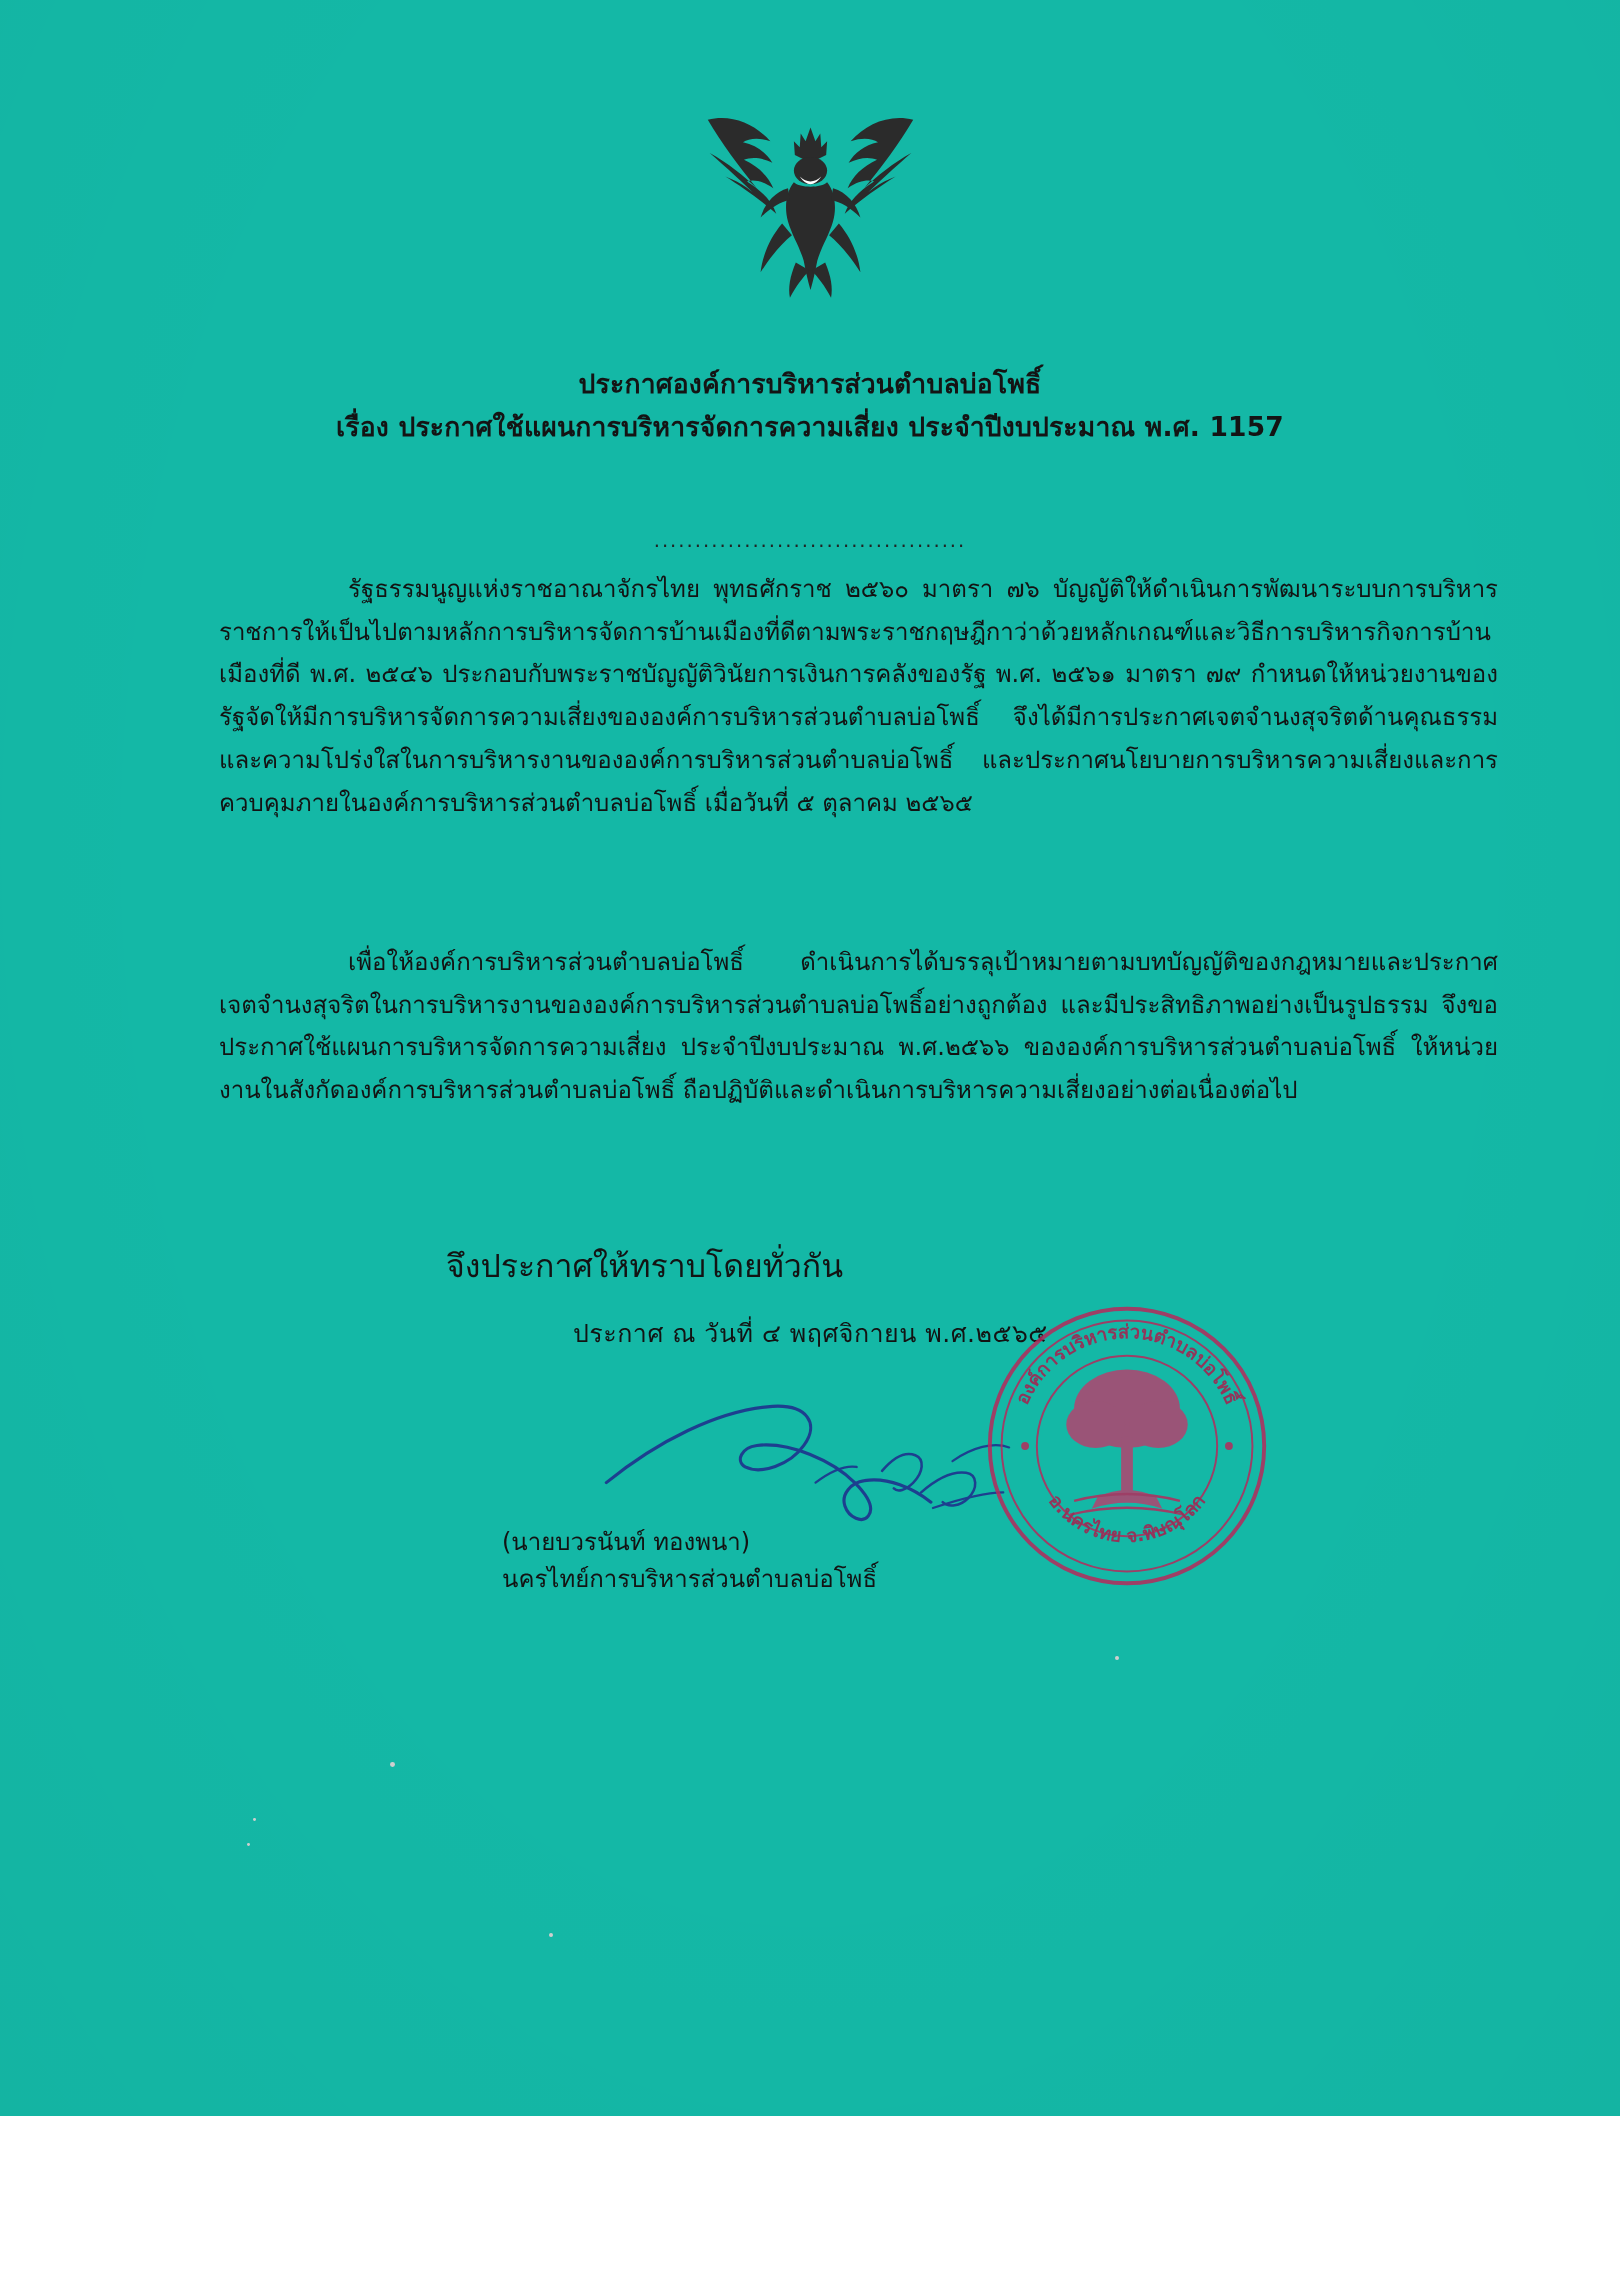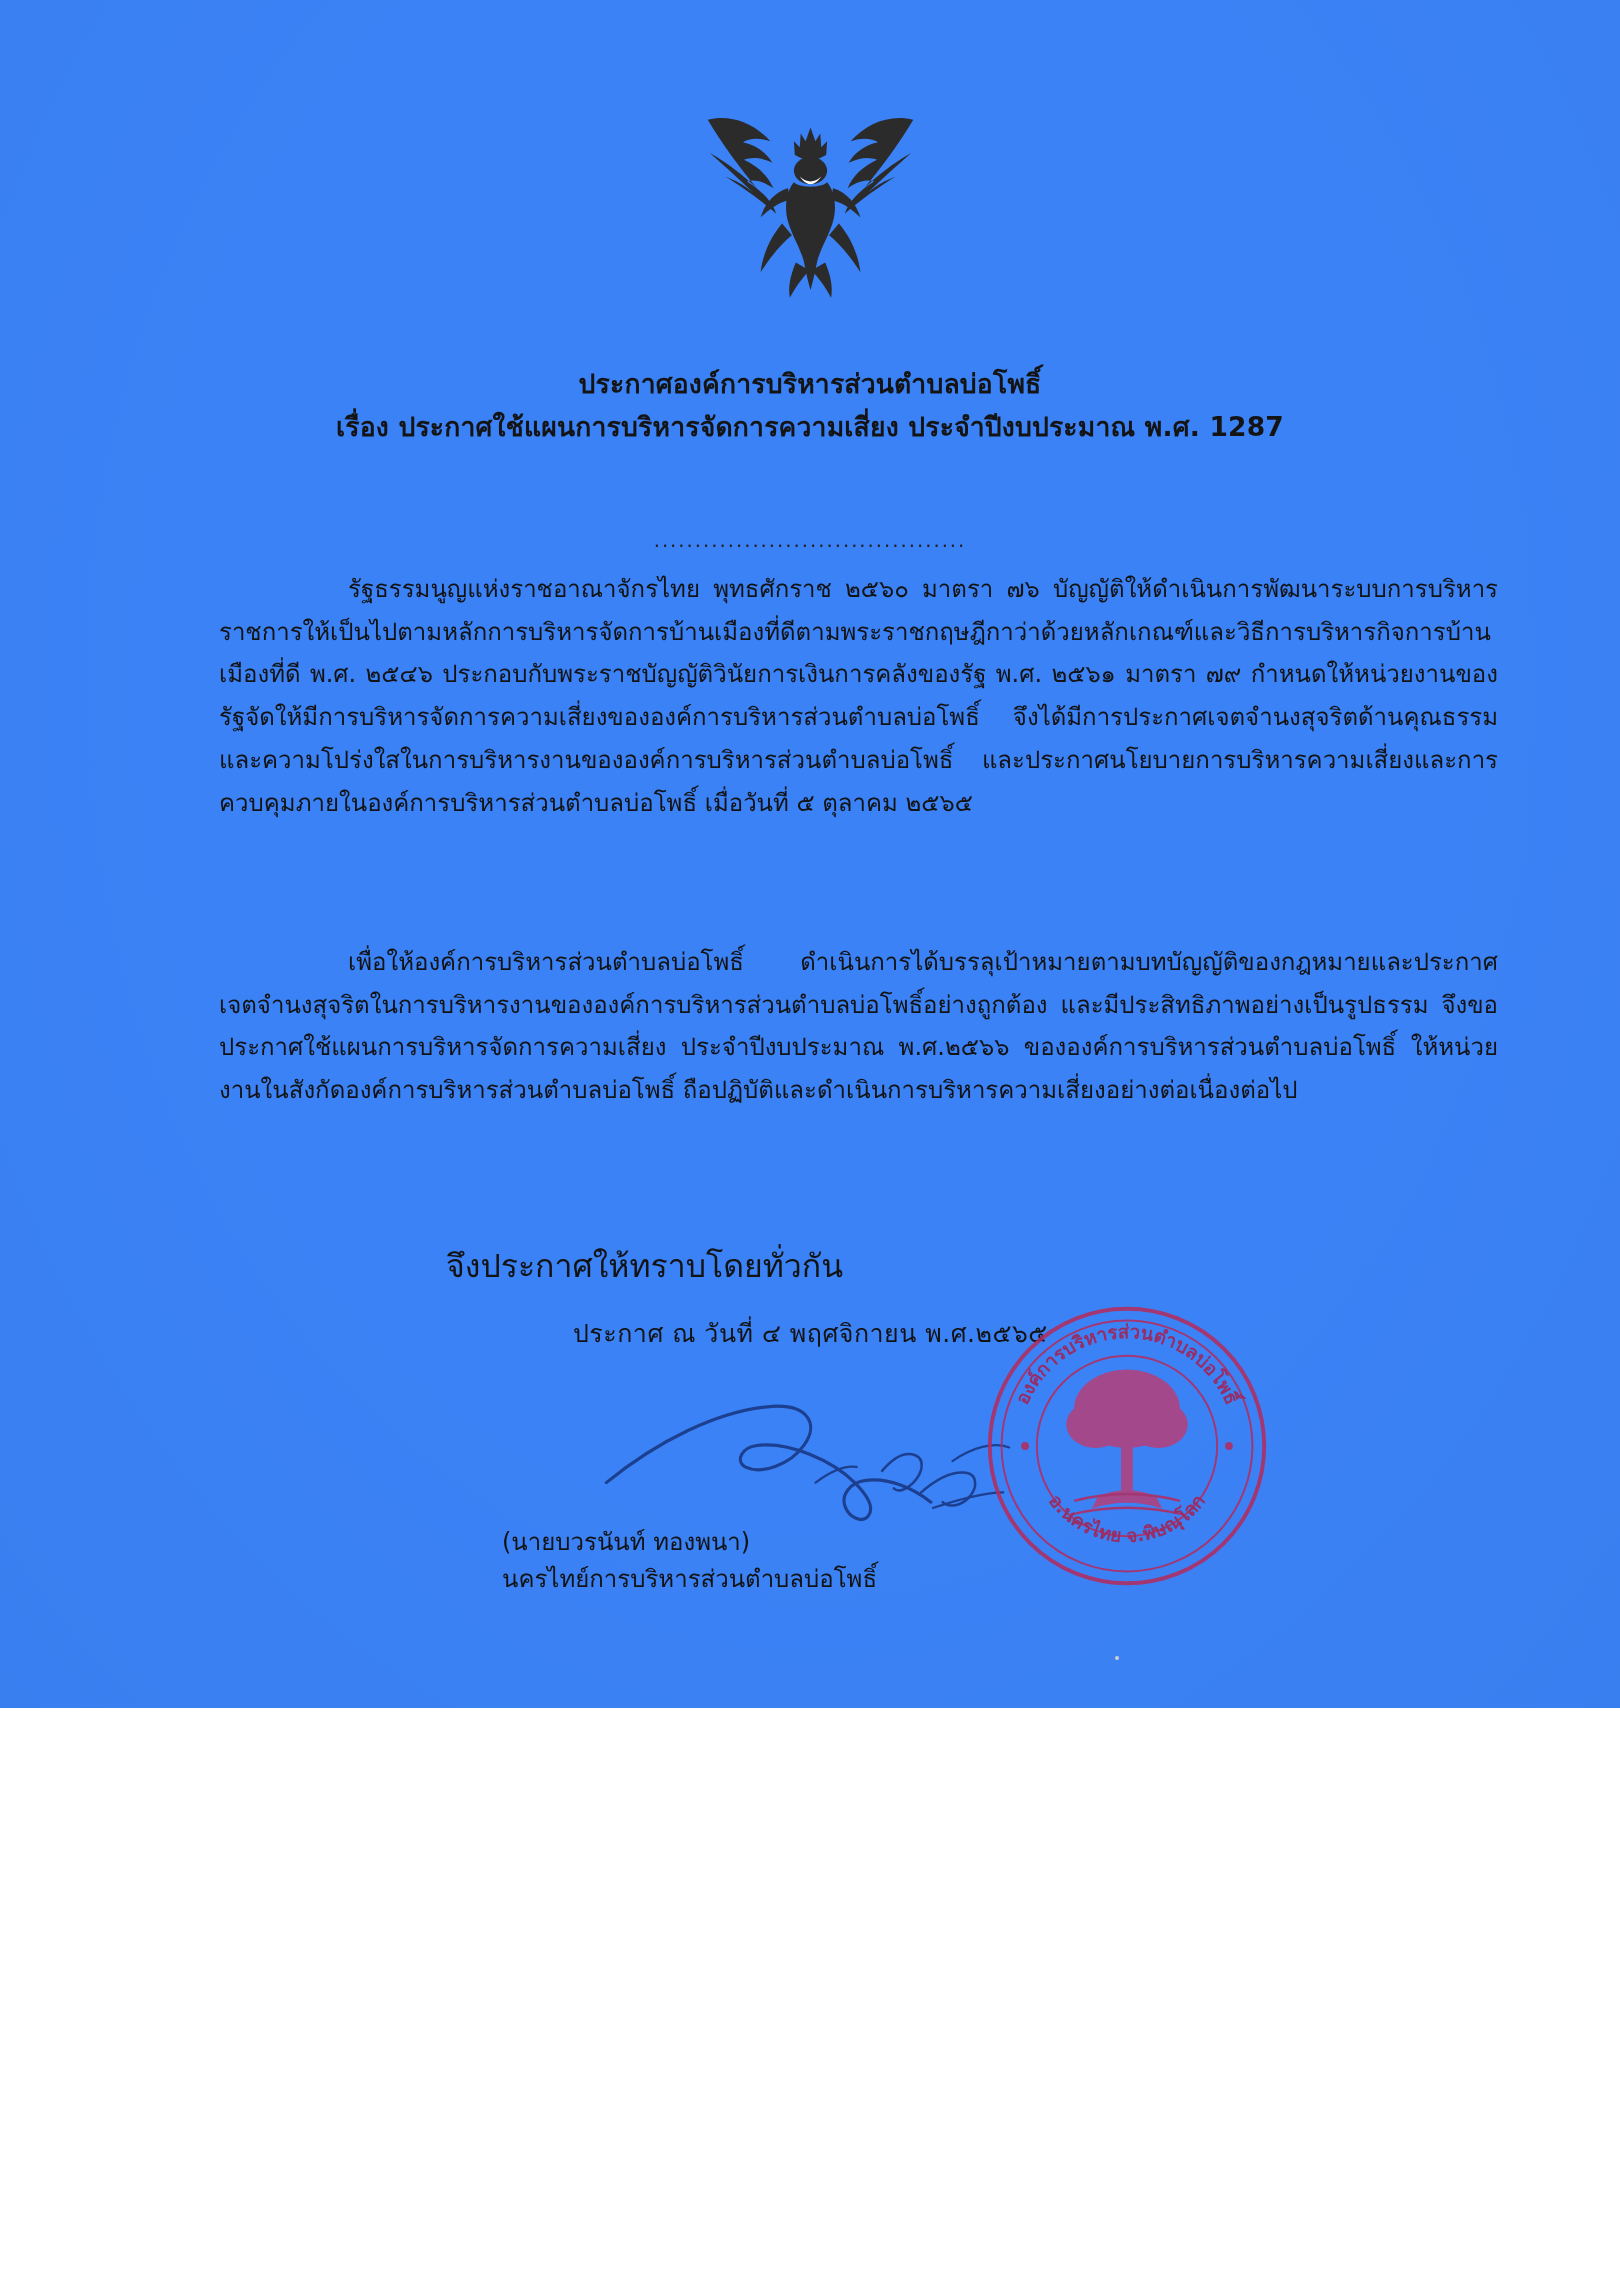--- a/index.html
+++ b/index.html
@@ -7,22 +7,22 @@
     padding: 0;
     background: #ffffff;
   }
   body {
     font-family: "Liberation Serif", "DejaVu Serif", serif;
     color: #1a1a1a;
   }
   .page {
     position: relative;
     width: 1620px;
-    height: 1708px;
-    background: #3b82f6;
+    height: 2116px;
+    background: #14b8a6;
     overflow: hidden;
   }
   
   .page::before {
     content: "";
     position: absolute;
     inset: 0;
     background:
       radial-gradient(ellipse at 50% 40%, rgba(255,255,255,0) 55%, rgba(0,0,0,0.025) 100%);
     pointer-events: none;
@@ -190,21 +190,21 @@
         <path d="M86 128 C74 142 66 160 64 178 C74 162 86 148 96 140 Z"></path>
         <path d="M144 128 C156 142 164 160 166 178 C156 162 144 148 134 140 Z"></path>
         <path d="M100 168 C94 182 92 194 94 204 C100 192 108 182 114 176 Z"></path>
         <path d="M130 168 C136 182 138 194 136 204 C130 192 122 182 116 176 Z"></path>
       </g>
     </svg>
   </div>
 
   <div class="titles">
     <div class="title-line">ประกาศองค์การบริหารส่วนตำบลบ่อโพธิ์</div>
-    <div class="title-line">เรื่อง ประกาศใช้แผนการบริหารจัดการความเสี่ยง ประจำปีงบประมาณ พ.ศ. 1287</div>
+    <div class="title-line">เรื่อง ประกาศใช้แผนการบริหารจัดการความเสี่ยง ประจำปีงบประมาณ พ.ศ. 1157</div>
   </div>
 
   <div class="dotted">......................................</div>
 
   <div class="body-block" id="para1">
     <span class="indent"></span><span>รัฐธรรมนูญแห่งราชอาณาจักรไทย พุทธศักราช ๒๕๖๐ มาตรา ๗๖ บัญญัติให้ดำเนินการพัฒนาระบบการบริหารราชการให้เป็นไปตามหลักการบริหารจัดการบ้านเมืองที่ดีตามพระราชกฤษฎีกาว่าด้วยหลักเกณฑ์และวิธีการบริหารกิจการบ้านเมืองที่ดี พ.ศ. ๒๕๔๖ ประกอบกับพระราชบัญญัติวินัยการเงินการคลังของรัฐ พ.ศ. ๒๕๖๑ มาตรา ๗๙ กำหนดให้หน่วยงานของรัฐจัดให้มีการบริหารจัดการความเสี่ยงขององค์การบริหารส่วนตำบลบ่อโพธิ์  จึงได้มีการประกาศเจตจำนงสุจริตด้านคุณธรรมและความโปร่งใสในการบริหารงานขององค์การบริหารส่วนตำบลบ่อโพธิ์ และประกาศนโยบายการบริหารความเสี่ยงและการควบคุมภายในองค์การบริหารส่วนตำบลบ่อโพธิ์ เมื่อวันที่ ๕ ตุลาคม ๒๕๖๕</span>
   </div>
 
   <div class="body-block" id="para2">
     <span class="indent"></span><span>เพื่อให้องค์การบริหารส่วนตำบลบ่อโพธิ์  ดำเนินการได้บรรลุเป้าหมายตามบทบัญญัติของกฎหมายและประกาศเจตจำนงสุจริตในการบริหารงานขององค์การบริหารส่วนตำบลบ่อโพธิ์อย่างถูกต้อง และมีประสิทธิภาพอย่างเป็นรูปธรรม จึงขอประกาศใช้แผนการบริหารจัดการความเสี่ยง ประจำปีงบประมาณ พ.ศ.๒๕๖๖ ขององค์การบริหารส่วนตำบลบ่อโพธิ์ ให้หน่วยงานในสังกัดองค์การบริหารส่วนตำบลบ่อโพธิ์ ถือปฏิบัติและดำเนินการบริหารความเสี่ยงอย่างต่อเนื่องต่อไป</span>

